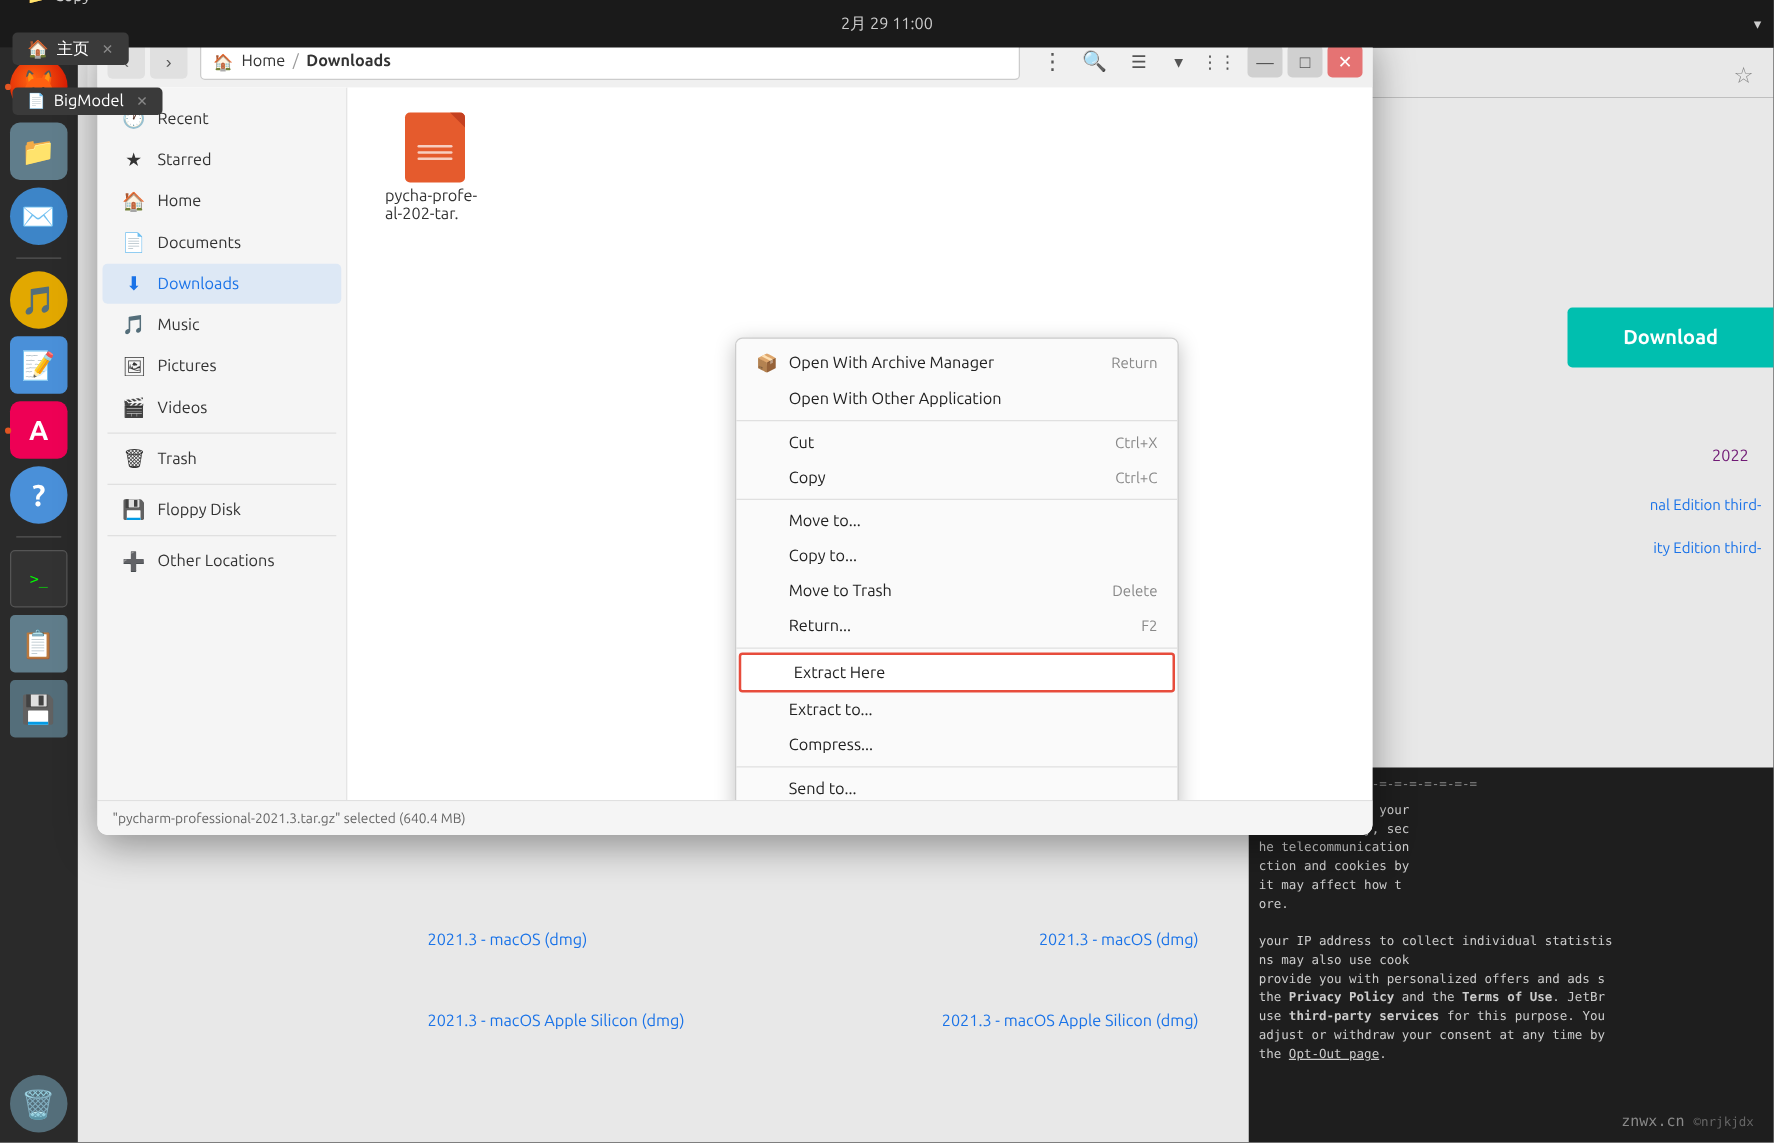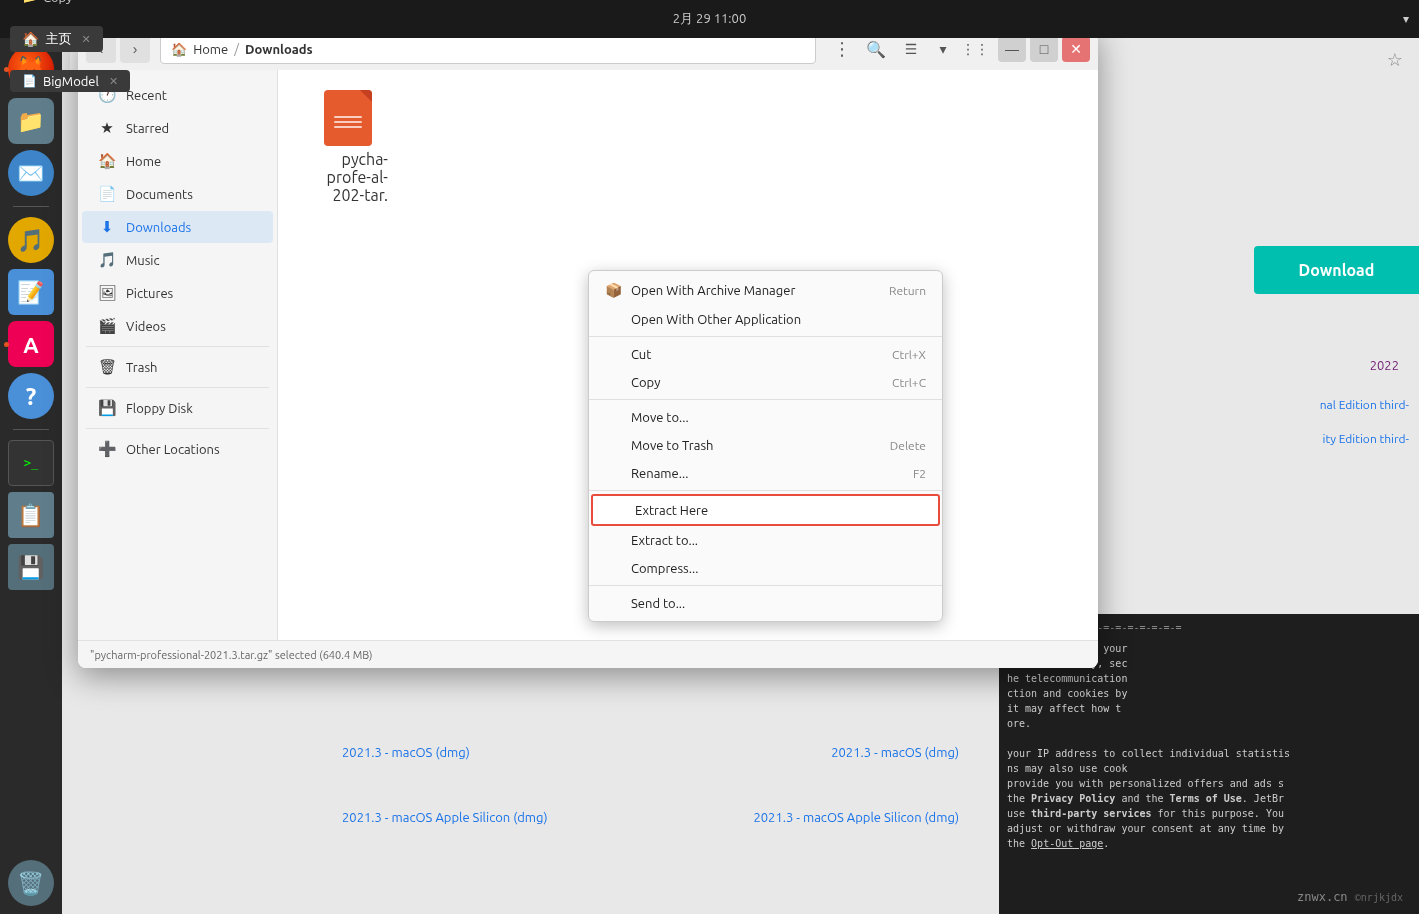--- a/index.html
+++ b/index.html
@@ -343,23 +343,23 @@
       margin-top: 8px;
     }
     .file-line {
       width: 28px;
       height: 2px;
       background: rgba(255,255,255,0.7);
       border-radius: 1px;
     }
     .file-label {
       margin-top: 4px;
-      font-size: 16px;
+      font-size: 13px;
       color: #333;
-      text-align: right;
+      text-align: left;
       max-width: 80px;
       word-wrap: break-word;
     }
 
     
     .fm-statusbar {
       height: 28px;
       background: #f5f5f5;
       border-top: 1px solid #e0e0e0;
       border-radius: 0 0 8px 8px;
@@ -739,33 +739,39 @@
 
         <div class="ctx-sep"></div>
 
         <div class="ctx-item">
           <div class="ctx-item-left">
             <span class="ctx-icon"></span>
             <span>Move to...</span>
           </div>
         </div>
 
+        <div class="ctx-item">
+          <div class="ctx-item-left">
+            <span class="ctx-icon"></span>
+            <span>Copy to...</span>
+          </div>
+        </div>
 
         <div class="ctx-item">
           <div class="ctx-item-left">
             <span class="ctx-icon"></span>
             <span>Move to Trash</span>
           </div>
           <span class="ctx-shortcut">Delete</span>
         </div>
 
         <div class="ctx-item">
           <div class="ctx-item-left">
             <span class="ctx-icon"></span>
-            <span>Rename...</span>
+            <span>Return...</span>
           </div>
           <span class="ctx-shortcut">F2</span>
         </div>
 
         <div class="ctx-sep"></div>
 
         <div class="ctx-item highlighted">
           <div class="ctx-item-left">
             <span class="ctx-icon"></span>
             <span>Extract Here</span>

